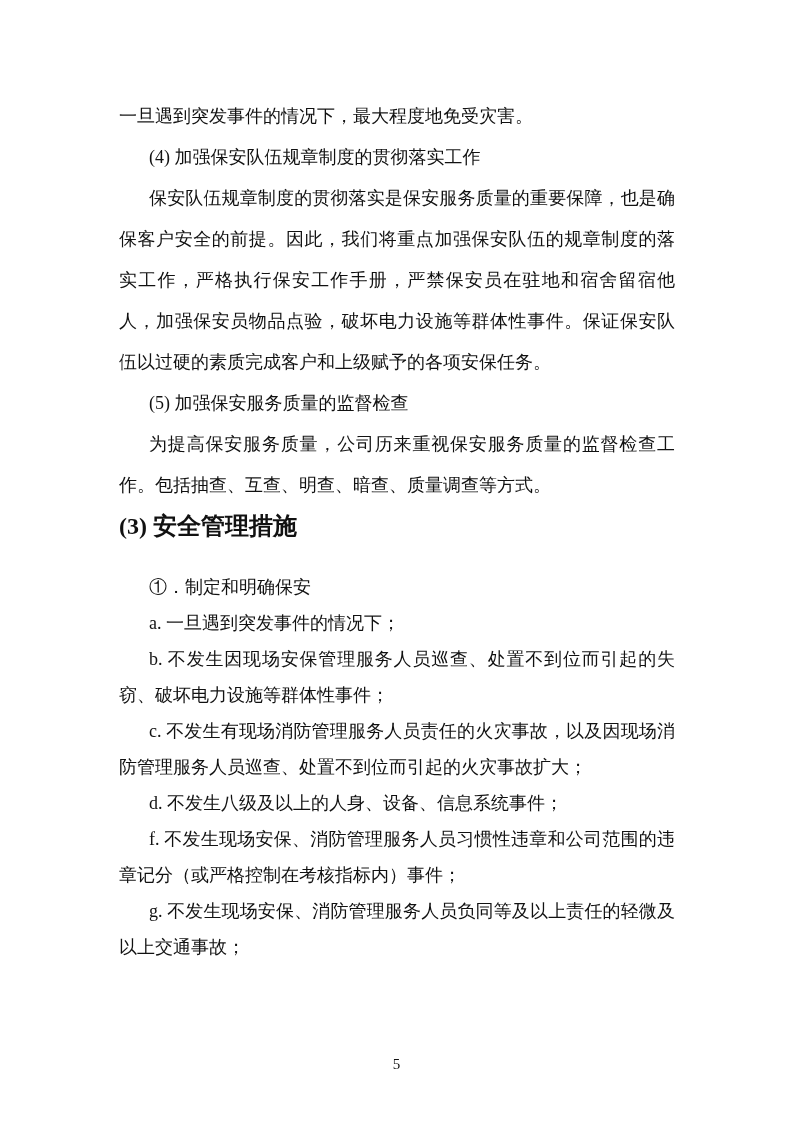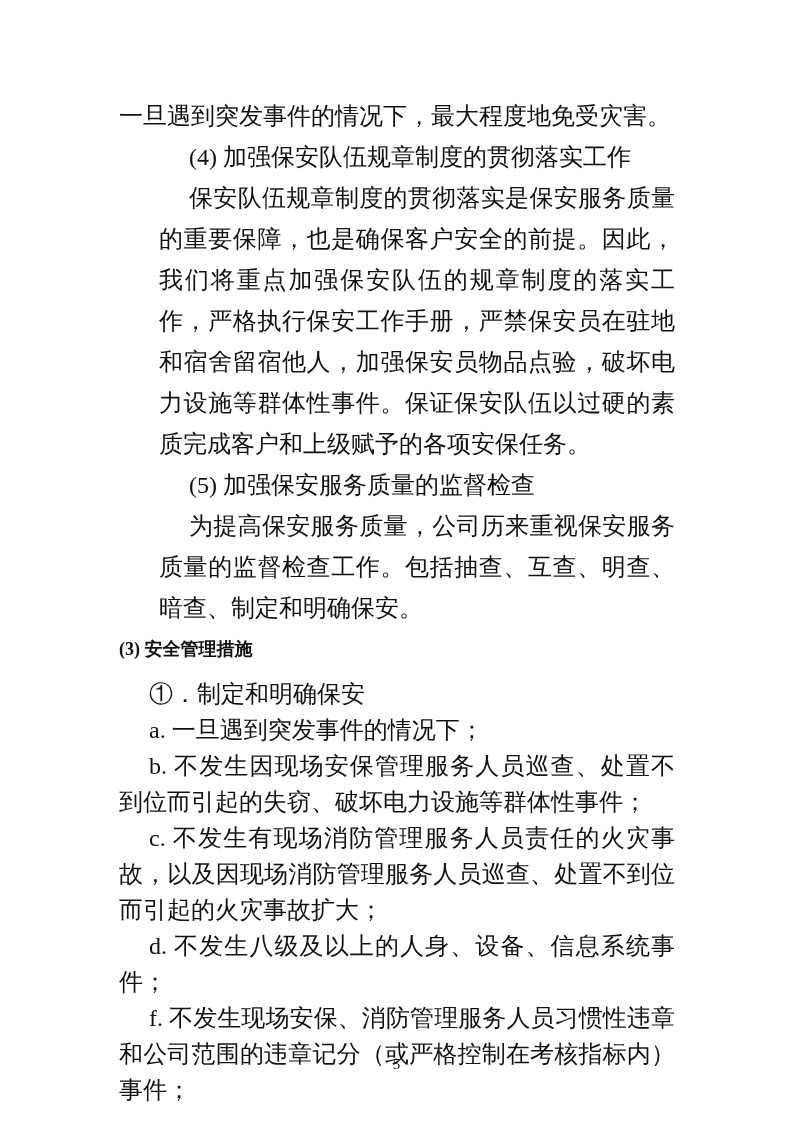--- a/index.html
+++ b/index.html
@@ -18,46 +18,45 @@
   }
   .content {
     position: absolute;
     left: 119px;
     top: 96px;
     width: 556px;
   }
   .blk {
     margin: 0;
     padding: 0;
-    font-size: 24px;
+    font-size: 18px;
     text-align: justify;
     word-break: break-all;
   }
   .blk-cont {
     line-height: 41px;
     text-indent: 0;
   }
   .blk-para {
     line-height: 41px;
     text-indent: 30px;
-    margin-left: 40px;
   }
   .blk-heading {
     line-height: 41px;
     text-indent: 0;
-    font-size: 18px;
+    font-size: 24px;
     font-weight: bold;
     text-align: left;
   }
   .blk-item {
     line-height: 36px;
     text-indent: 30px;
   }
   .blk-item-first {
-    margin-top: 6px;
+    margin-top: 22px;
   }
   .page-footer {
     position: absolute;
     left: 0;
     top: 1054px;
     width: 793px;
     text-align: center;
     font-size: 15px;
     line-height: 20px;
     color: #111111;
@@ -65,23 +64,24 @@
 </style>
 </head>
 <body>
 
 <div class="page">
   <div class="content">
     <p class="blk blk-cont">一旦遇到突发事件的情况下，最大程度地免受灾害。</p>
     <p class="blk blk-para">(4) 加强保安队伍规章制度的贯彻落实工作</p>
     <p class="blk blk-para">保安队伍规章制度的贯彻落实是保安服务质量的重要保障，也是确保客户安全的前提。因此，我们将重点加强保安队伍的规章制度的落实工作，严格执行保安工作手册，严禁保安员在驻地和宿舍留宿他人，加强保安员物品点验，破坏电力设施等群体性事件。保证保安队伍以过硬的素质完成客户和上级赋予的各项安保任务。</p>
     <p class="blk blk-para">(5) 加强保安服务质量的监督检查</p>
-    <p class="blk blk-para">为提高保安服务质量，公司历来重视保安服务质量的监督检查工作。包括抽查、互查、明查、暗查、制定和明确保安。</p>
+    <p class="blk blk-para">为提高保安服务质量，公司历来重视保安服务质量的监督检查工作。包括抽查、互查、明查、暗查、质量调查等方式。</p>
     <p class="blk blk-heading">(3) 安全管理措施</p>
     <p class="blk blk-item blk-item-first">①．制定和明确保安</p>
     <p class="blk blk-item">a. 一旦遇到突发事件的情况下；</p>
     <p class="blk blk-item">b. 不发生因现场安保管理服务人员巡查、处置不到位而引起的失窃、破坏电力设施等群体性事件；</p>
     <p class="blk blk-item">c. 不发生有现场消防管理服务人员责任的火灾事故，以及因现场消防管理服务人员巡查、处置不到位而引起的火灾事故扩大；</p>
     <p class="blk blk-item">d. 不发生八级及以上的人身、设备、信息系统事件；</p>
     <p class="blk blk-item">f. 不发生现场安保、消防管理服务人员习惯性违章和公司范围的违章记分（或严格控制在考核指标内）事件；</p>
+    <p class="blk blk-item">g. 不发生现场安保、消防管理服务人员负同等及以上责任的轻微及以上交通事故；</p>
   </div>
   <div class="page-footer">5</div>
 </div>
 
 </body></html>

